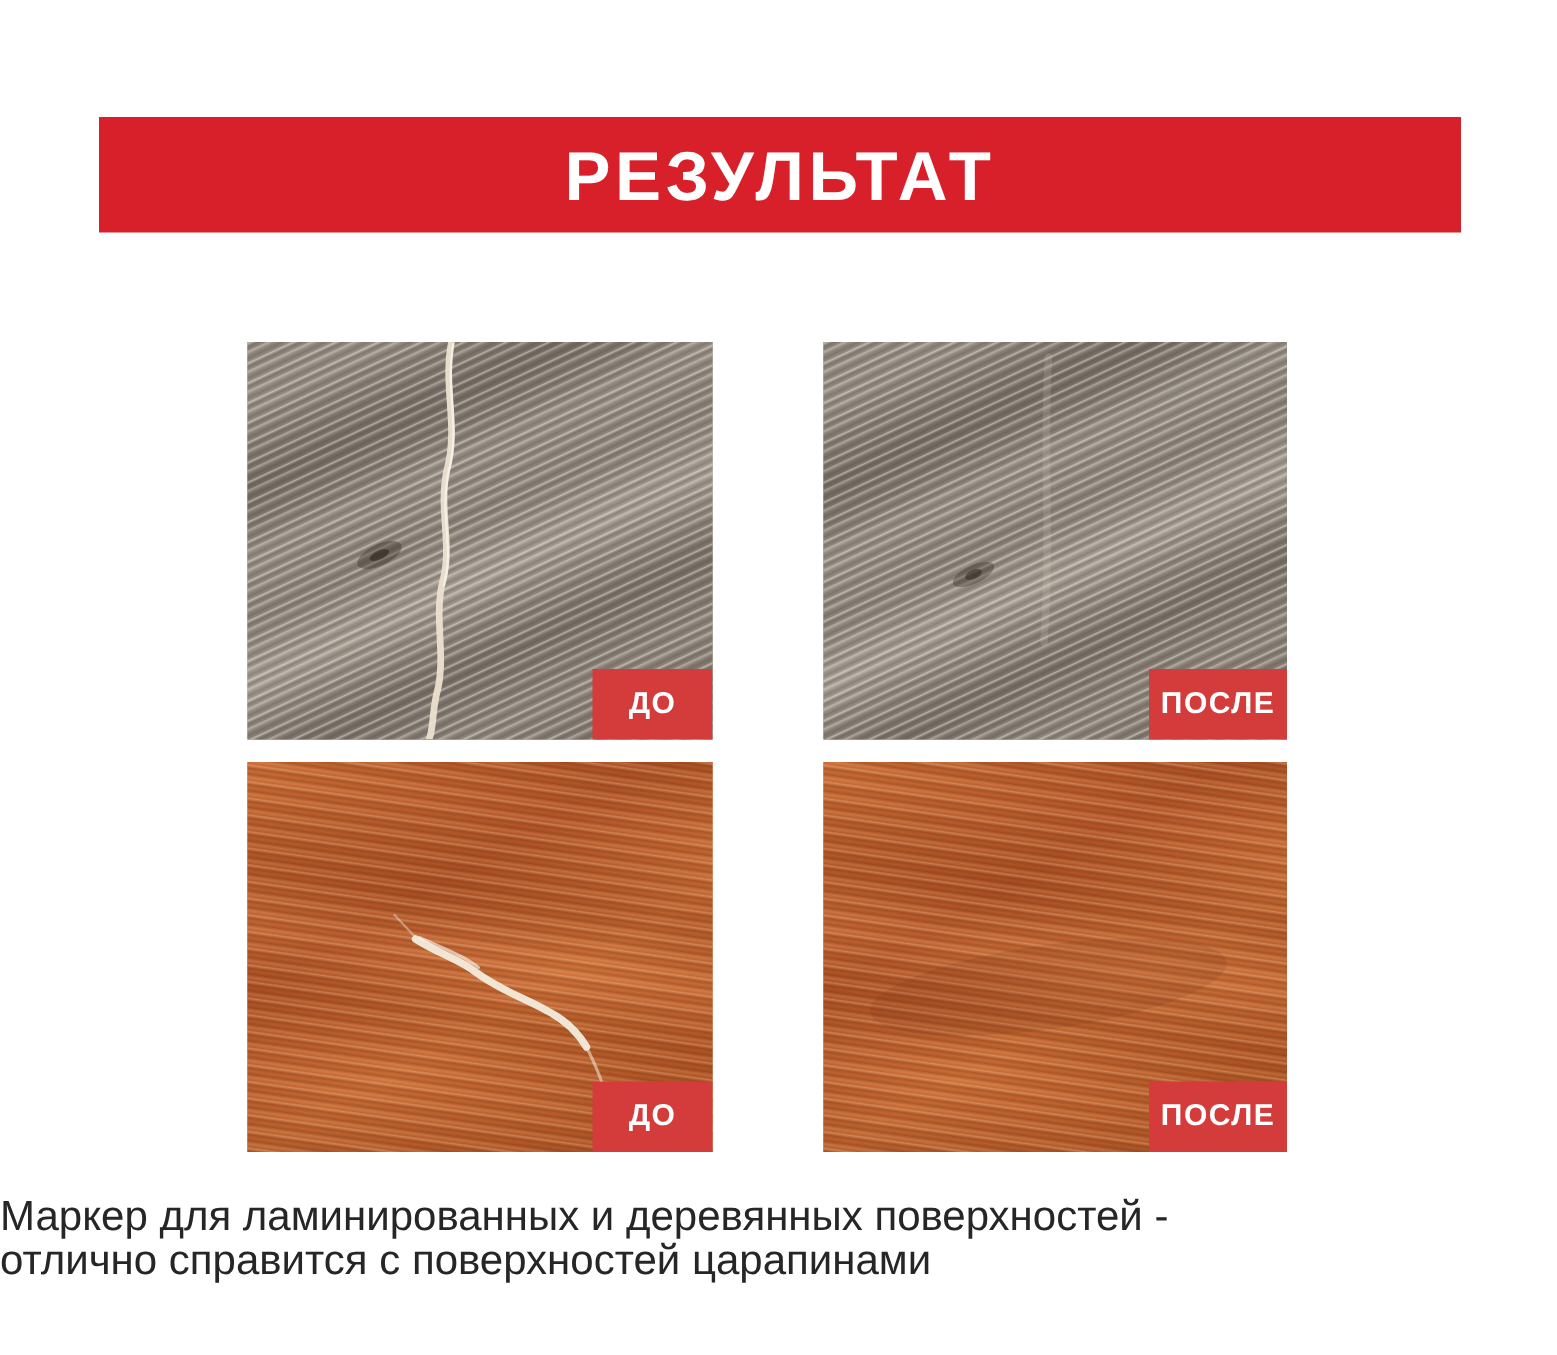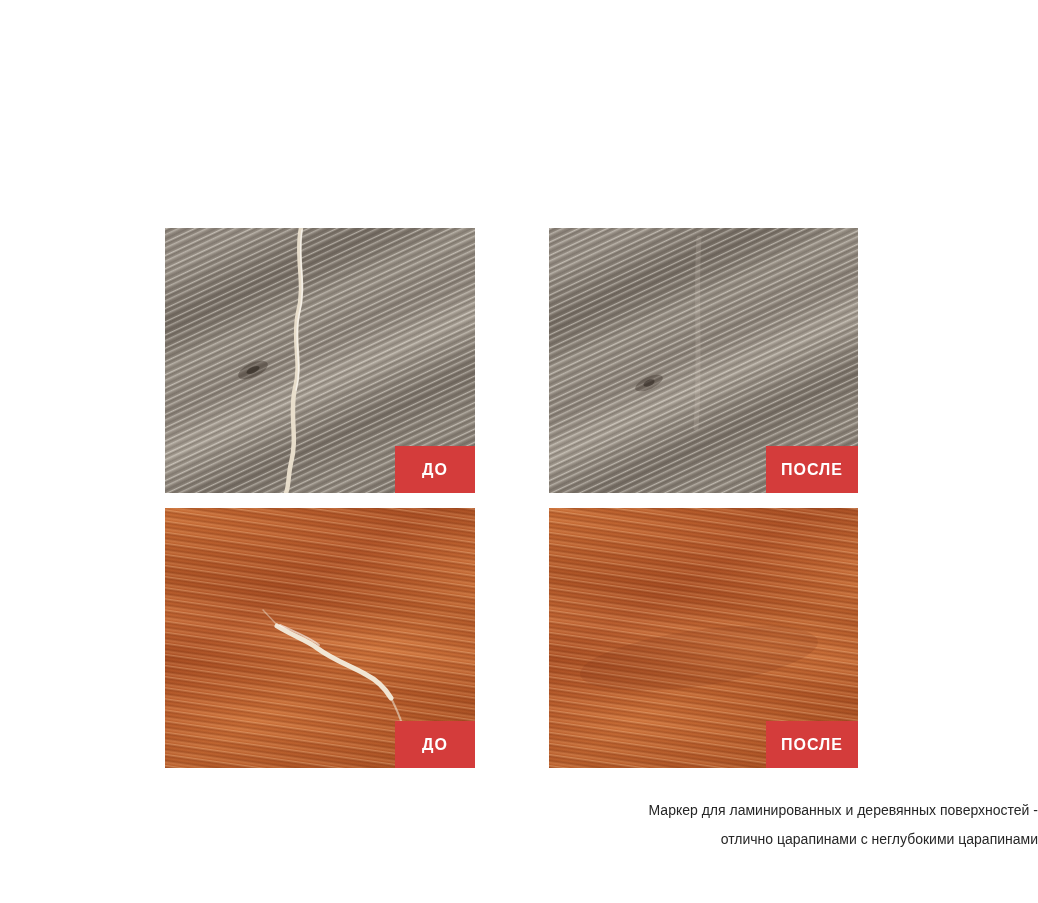--- a/index.html
+++ b/index.html
@@ -66,36 +66,39 @@
         rgba(150,62,22,0.30) 190px),
       linear-gradient(150deg,#c96e36 0%,#b3572a 35%,#cb7038 60%,#a94f22 100%);
   }
 
   .panel svg.overlay{position:absolute;left:0;top:0;width:100%;height:100%;display:block;}
 
   
   .badge{
     position:absolute;right:0;bottom:0;height:47px;
     display:flex;align-items:center;justify-content:center;
-    color:#ffffff;font-size:16px;font-weight:bold;letter-spacing:1px;
+    color:#ffffff;font-size:20px;font-weight:bold;letter-spacing:1px;
   }
   .badge-do{width:80px;}
   .badge-posle{width:92px;margin-left:32px;}
 
   
   .caption{
     position:absolute;left:0;top:796px;width:1038px;
-    text-align:right;color:#262626;font-size:14px;line-height:29px;
+    text-align:left;color:#262626;font-size:28px;line-height:29px;
   }
 </style>
 </head>
 <body>
 
 <div class="page">
 
+  <div class="banner" style="background:#d7202a;">
+    <div class="banner-title">РЕЗУЛЬТАТ</div>
+  </div>
 
   <div class="panel panel-tl surface-gray">
     <svg class="overlay" viewBox="0 0 310 265" aria-hidden="true">
       <ellipse cx="88" cy="142" rx="16" ry="7" transform="rotate(-25 88 142)" fill="rgba(58,48,40,0.40)"></ellipse>
       <ellipse cx="88" cy="142" rx="7" ry="3" transform="rotate(-25 88 142)" fill="rgba(40,32,26,0.55)"></ellipse>
       <path d="M136 0 C130 30 141 55 133 85 C127 112 137 135 130 160 C124 185 133 210 126 235 C123 248 124 258 121 265" fill="none" stroke="#ece2cf" stroke-width="4.5" stroke-linecap="round" opacity="0.95"></path>
       <path d="M137 2 C132 32 142 57 134 87 C128 114 138 137 131 162" fill="none" stroke="rgba(255,255,255,0.55)" stroke-width="1.5" stroke-linecap="round"></path>
     </svg>
     <div class="badge badge-do" style="background:#d43c3b;">ДО</div>
   </div>
@@ -121,16 +124,16 @@
 
   <div class="panel panel-br surface-orange">
     <svg class="overlay" viewBox="0 0 309 260" aria-hidden="true">
       <ellipse cx="150" cy="150" rx="120" ry="28" transform="rotate(-8 150 150)" fill="rgba(110,45,18,0.14)"></ellipse>
     </svg>
     <div class="badge badge-posle" style="background:#d43c3b;">ПОСЛЕ</div>
   </div>
 
   <div class="caption">
     <div>Маркер для ламинированных и деревянных поверхностей -</div>
-    <div>отлично царапинами с неглубокими царапинами</div>
+    <div>отлично справится с поверхностей царапинами</div>
   </div>
 
 </div>
 
 </body></html>

